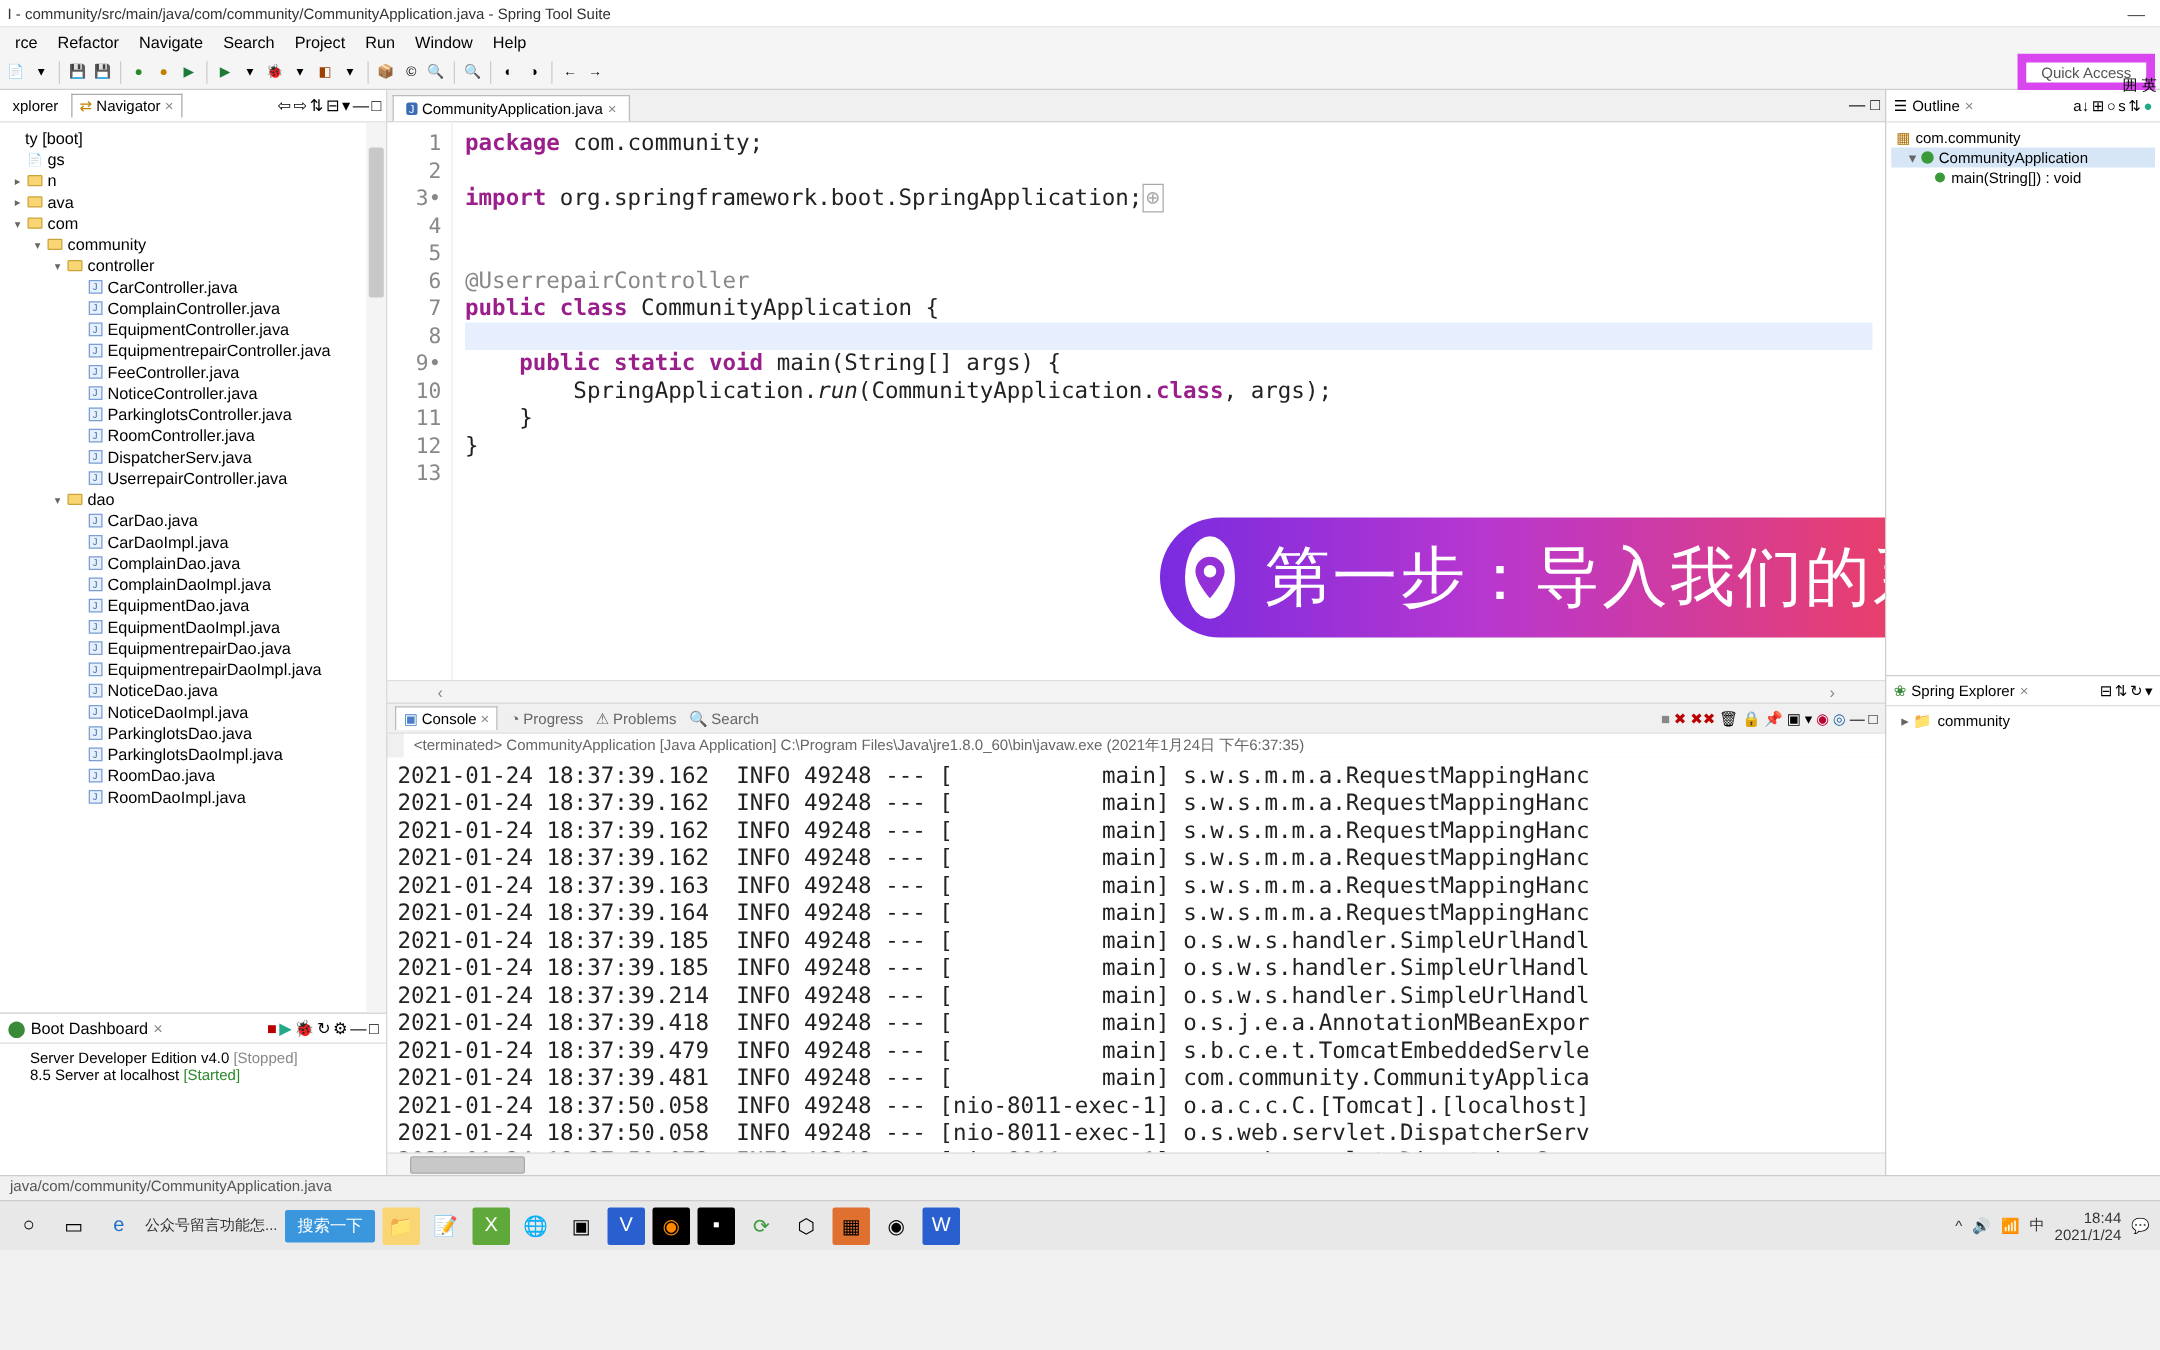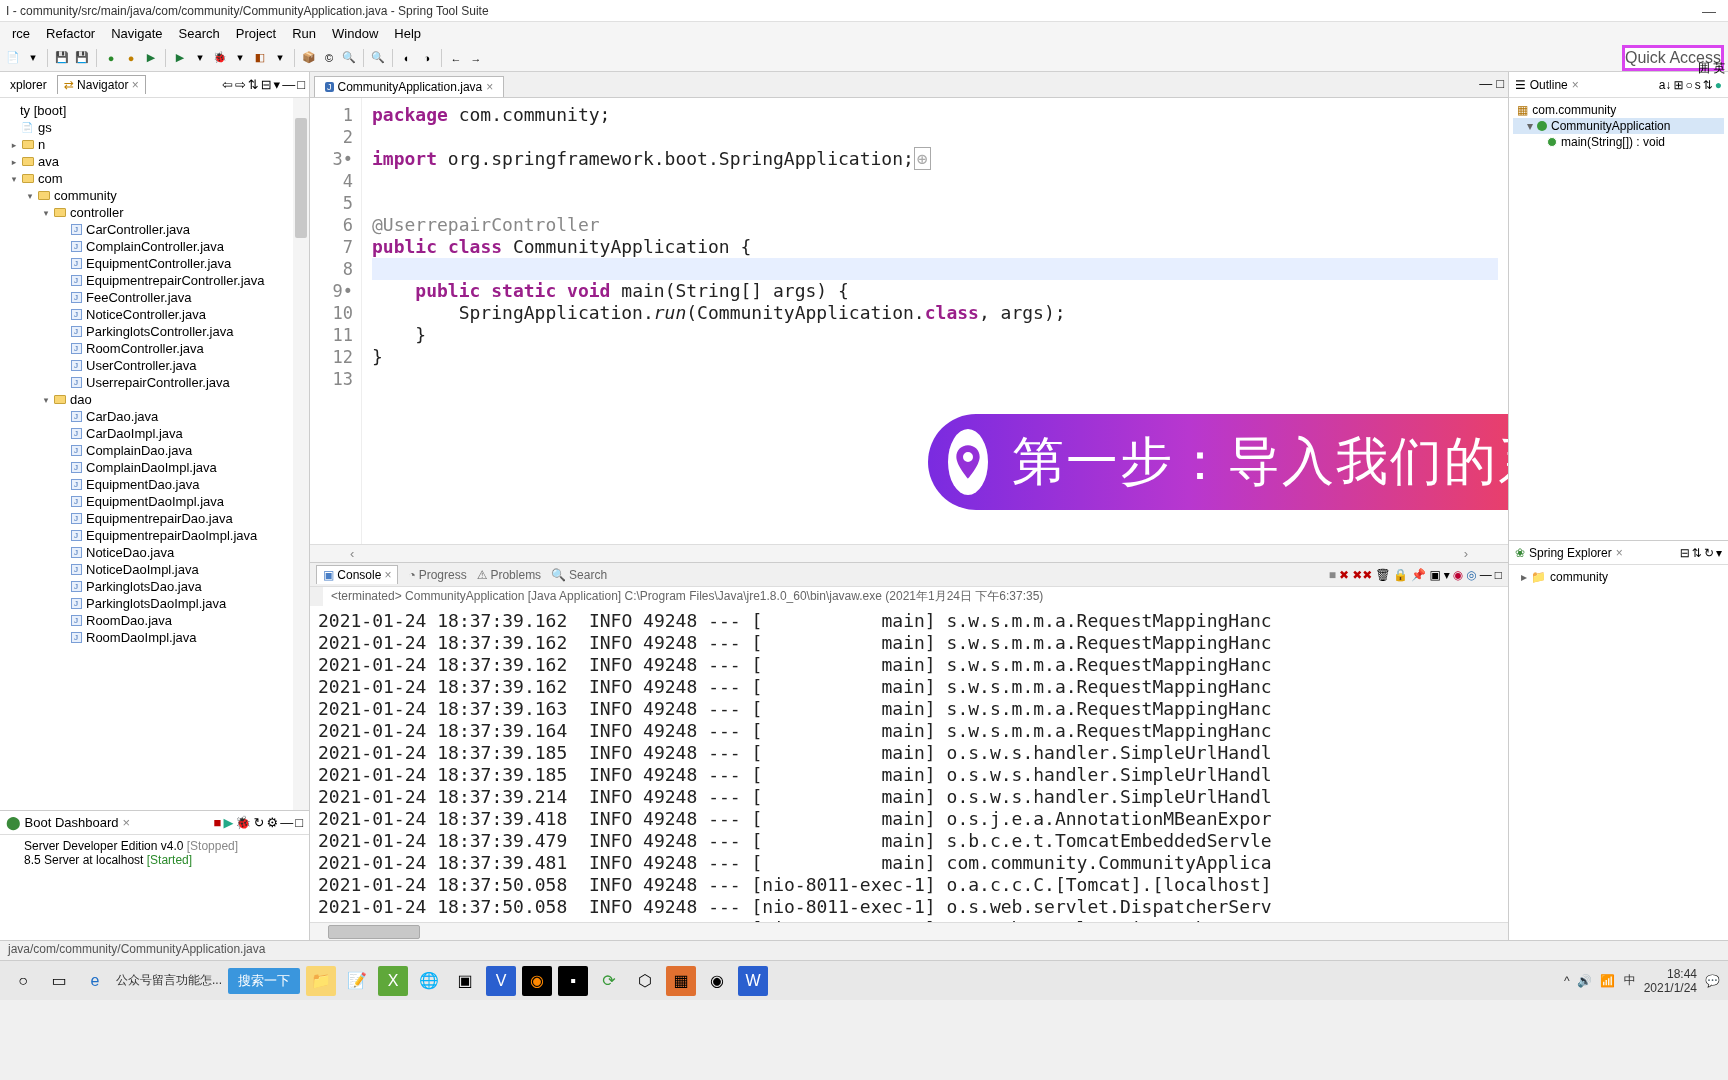--- a/index.html
+++ b/index.html
@@ -3,21 +3,21 @@
 <meta charset="utf-8">
 <style>
 * { box-sizing: border-box; margin: 0; padding: 0; }
 html, body { width: 1728px; height: 1080px; font-family: "Segoe UI", Tahoma, sans-serif; font-size: 13px; background: #f0f0f0; overflow: hidden; }
 .title-bar { height: 22px; background: #fff; border-bottom: 1px solid #e0e0e0; padding: 2px 6px; font-size: 12px; color: #333; display: flex; align-items: center; justify-content: space-between; }
 .menu-bar { height: 22px; background: #f5f5f5; display: flex; align-items: center; padding: 0 4px; font-size: 13px; }
 .menu-bar span { padding: 2px 8px; cursor: default; }
 .tool-bar { height: 28px; background: #f5f5f5; border-bottom: 1px solid #d0d0d0; display: flex; align-items: center; padding: 0 4px; gap: 2px; }
 .tool-bar .tb-btn { width: 18px; height: 18px; display: inline-flex; align-items: center; justify-content: center; font-size: 11px; }
 .tool-bar .sep { width: 1px; height: 18px; background: #ccc; margin: 0 3px; }
-.quick-access { margin-left: auto; border: 3px solid #d946ef; padding: 1px 0; font-size: 16px; color: #555; background: #fff; }
+.quick-access { margin-left: auto; border: 7px solid #d946ef; padding: 1px 12px; font-size: 12px; color: #555; background: #fff; }
 .main { display: flex; height: 868px; }
 .left-panel { width: 310px; display: flex; flex-direction: column; border-right: 1px solid #ccc; background: #fff; }
 .nav-header { height: 26px; display: flex; align-items: center; padding: 0 4px; border-bottom: 1px solid #ddd; gap: 4px; }
 .nav-header .tab { padding: 2px 6px; font-size: 12px; }
 .nav-header .tab.active { background: #fff; border: 1px solid #aaa; border-bottom: none; }
 .nav-tools { margin-left: auto; display: flex; gap: 2px; }
 .tree { flex: 1; overflow: auto; padding: 4px 0; font-size: 13px; position: relative; }
 .tree-row { display: flex; align-items: center; height: 17px; padding-left: 4px; white-space: nowrap; }
 .tree-row .twisty { width: 12px; text-align: center; color: #666; font-size: 9px; }
 .tree-row .ficon { width: 16px; height: 14px; display: inline-flex; align-items: center; justify-content: center; font-size: 10px; margin-right: 2px; }
@@ -247,21 +247,21 @@
             <span class="ficon">
               <span class="java-icon">J</span>
             </span>
             <span>RoomController.java</span>
           </div>
           <div class="tree-row" style="padding-left: 56px;">
             <span class="twisty"></span>
             <span class="ficon">
               <span class="java-icon">J</span>
             </span>
-            <span>UserController.java</span>
+            <span>DispatcherServ.java</span>
           </div>
           <div class="tree-row" style="padding-left: 56px;">
             <span class="twisty"></span>
             <span class="ficon">
               <span class="java-icon">J</span>
             </span>
             <span>UserrepairController.java</span>
           </div>
           <div class="tree-row" style="padding-left: 40px;">
             <span class="twisty">▾</span>

